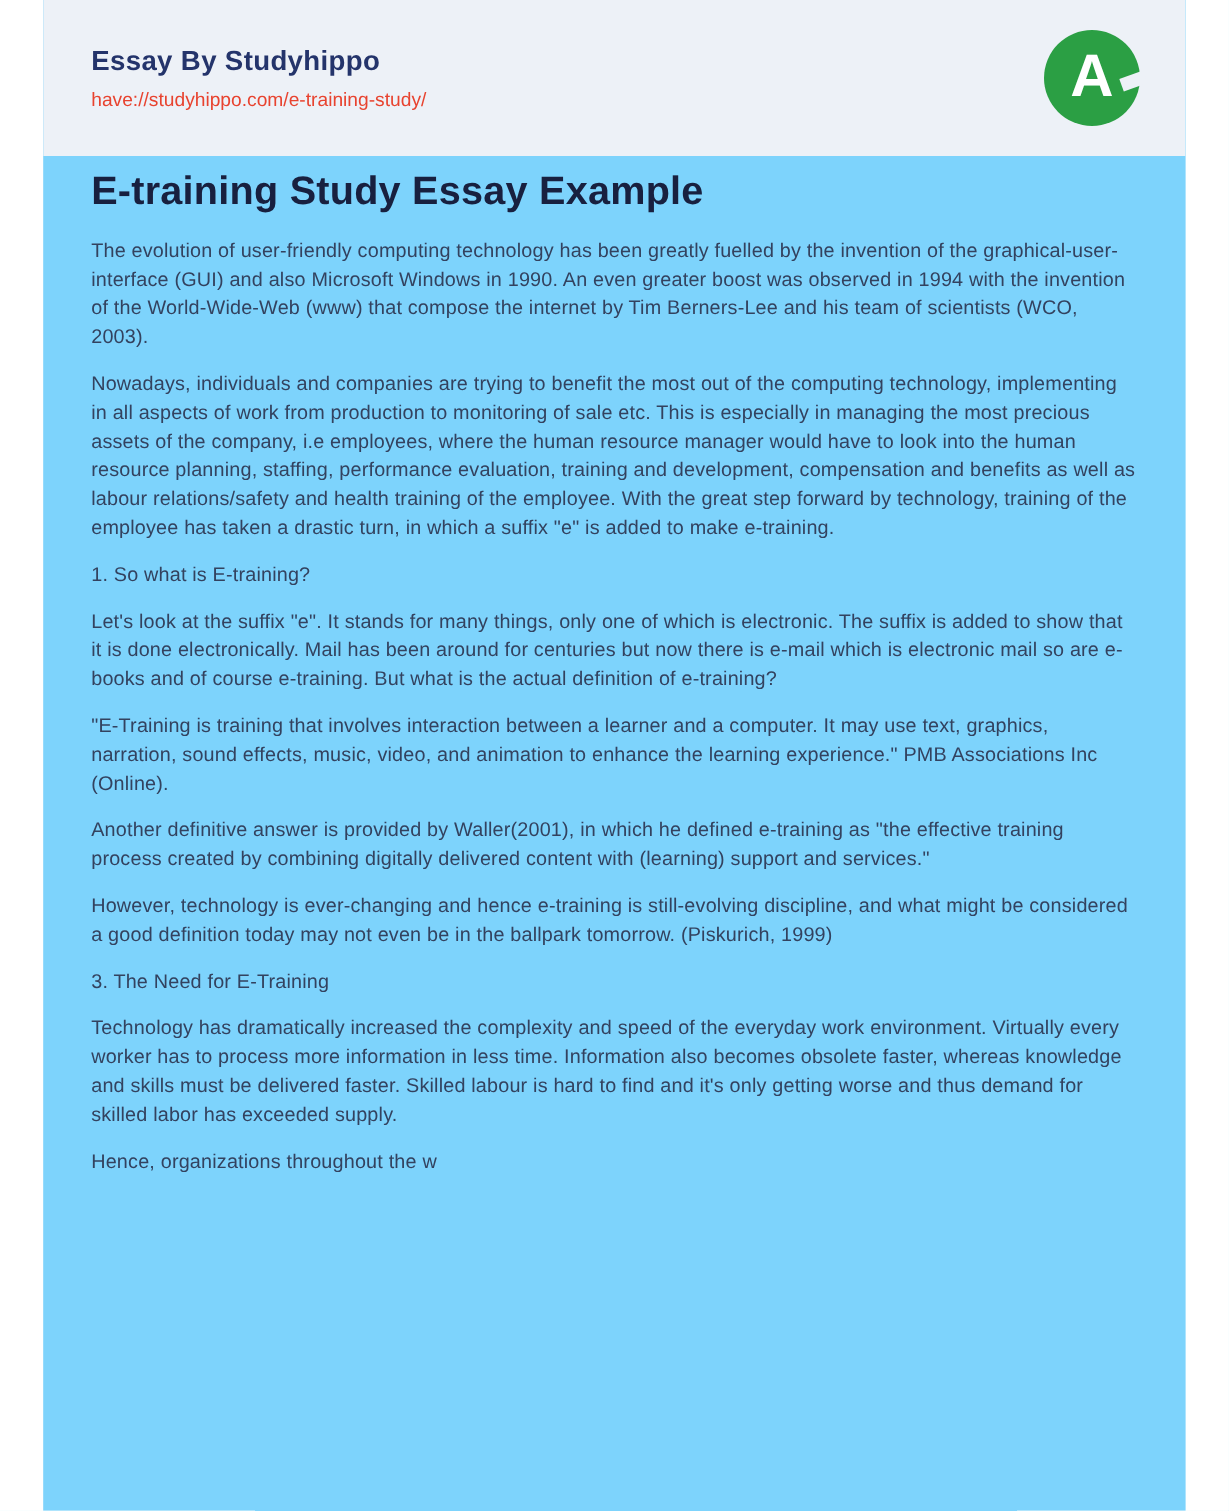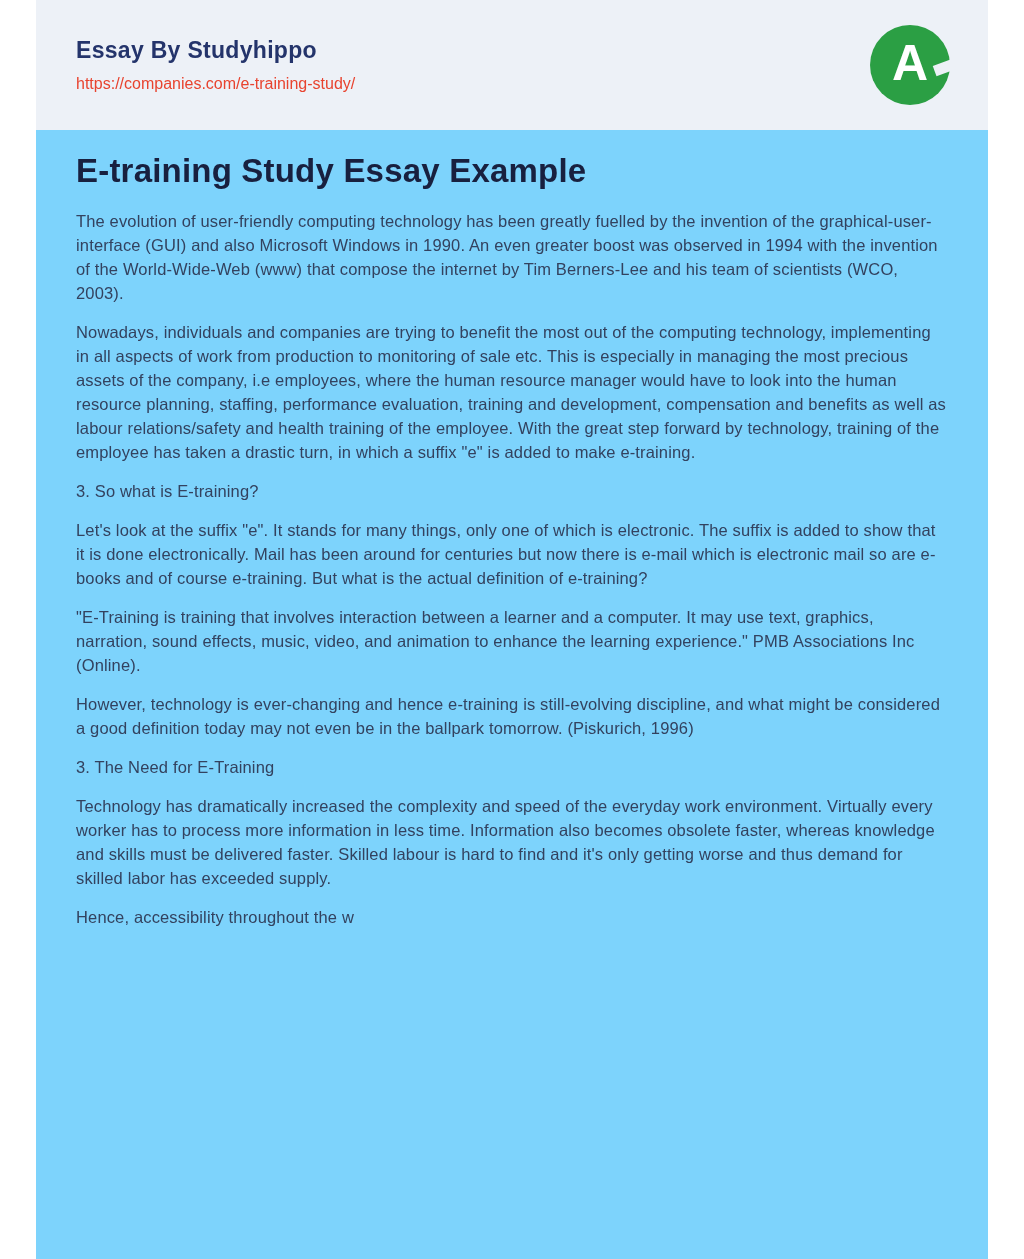--- a/index.html
+++ b/index.html
@@ -65,21 +65,21 @@
     position: absolute;
     right: -5px;
     top: 37px;
     width: 21px;
     height: 11px;
     background: #edf1f7;
     transform: rotate(-20deg);
   }
 
   .content {
-    padding: 22px 40px 0 40px;
+    padding: 10px 40px 0 40px;
   }
 
   .article-title {
     color: #18203f;
     font-size: 33px;
     font-weight: 800;
     letter-spacing: 0.2px;
     margin: 0 0 19px 0;
   }
 
@@ -93,35 +93,36 @@
   }
 </style>
 </head>
 <body>
 
 <div class="page">
 
   <header class="header">
     <div class="header-text">
       <div class="site-title">Essay By Studyhippo</div>
-      <a class="url">https://companies.com/e-training-study/</a>
+      <a class="url">have://studyhippo.com/e-training-study/</a>
     </div>
     <div class="logo">
       <span class="logo-letter">A</span>
       <span class="logo-notch"></span>
     </div>
   </header>
 
   <main class="content">
     <h1 class="article-title">E-training Study Essay Example</h1>
 
     <p>The evolution of user-friendly computing technology has been greatly fuelled by the invention of the graphical-user-interface (GUI) and also Microsoft Windows in 1990. An even greater boost was observed in 1994 with the invention of the World-Wide-Web (www) that compose the internet by Tim Berners-Lee and his team of scientists (WCO, 2003).</p>
     <p>Nowadays, individuals and companies are trying to benefit the most out of the computing technology, implementing in all aspects of work from production to monitoring of sale etc. This is especially in managing the most precious assets of the company, i.e employees, where the human resource manager would have to look into the human resource planning, staffing, performance evaluation, training and development, compensation and benefits as well as labour relations/safety and health training of the employee. With the great step forward by technology, training of the employee has taken a drastic turn, in which a suffix "e" is added to make e-training.</p>
-    <p>3. So what is E-training?</p>
+    <p>1. So what is E-training?</p>
     <p>Let's look at the suffix "e". It stands for many things, only one of which is electronic. The suffix is added to show that it is done electronically. Mail has been around for centuries but now there is e-mail which is electronic mail so are e-books and of course e-training. But what is the actual definition of e-training?</p>
     <p>"E-Training is training that involves interaction between a learner and a computer. It may use text, graphics, narration, sound effects, music, video, and animation to enhance the learning experience." PMB Associations Inc (Online).</p>
-    <p>However, technology is ever-changing and hence e-training is still-evolving discipline, and what might be considered a good definition today may not even be in the ballpark tomorrow. (Piskurich, 1996)</p>
+    <p>Another definitive answer is provided by Waller(2001), in which he defined e-training as "the effective training process created by combining digitally delivered content with (learning) support and services."</p>
+    <p>However, technology is ever-changing and hence e-training is still-evolving discipline, and what might be considered a good definition today may not even be in the ballpark tomorrow. (Piskurich, 1999)</p>
     <p>3. The Need for E-Training</p>
     <p>Technology has dramatically increased the complexity and speed of the everyday work environment. Virtually every worker has to process more information in less time. Information also becomes obsolete faster, whereas knowledge and skills must be delivered faster. Skilled labour is hard to find and it's only getting worse and thus demand for skilled labor has exceeded supply.</p>
-    <p>Hence, accessibility throughout the w</p>
+    <p>Hence, organizations throughout the w</p>
   </main>
 
 </div>
 
 </body></html>

